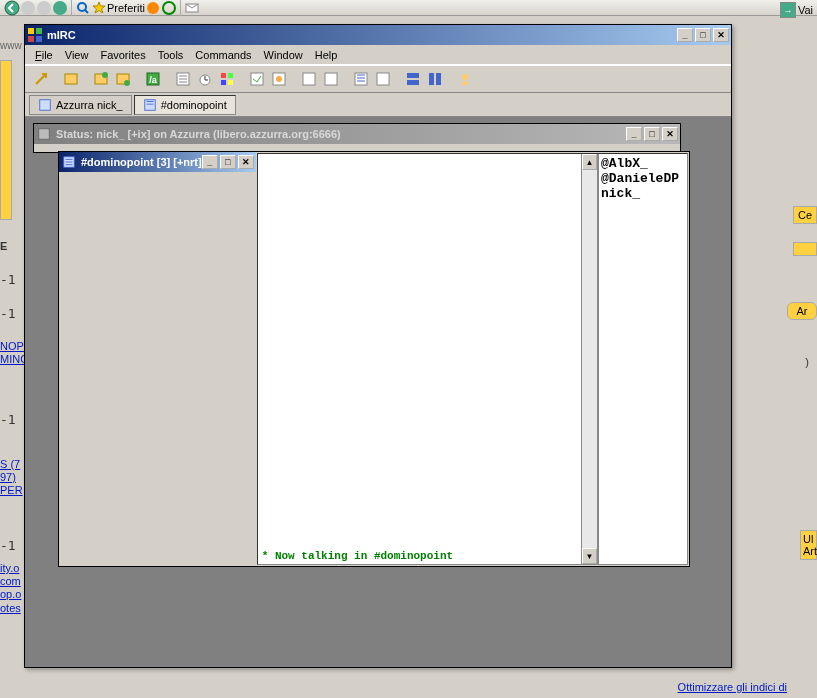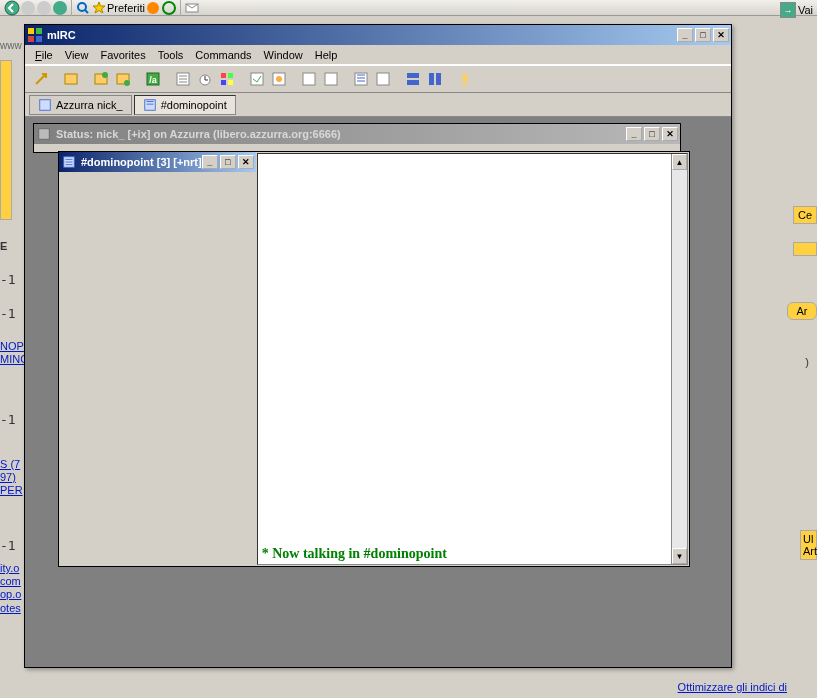--- a/index.html
+++ b/index.html
@@ -174,22 +174,22 @@
 .channel-body {
   flex: 1;
   display: flex;
   background: #fff;
   border: 1px inset #888;
   margin: 1px;
 }
 .chat-area {
   flex: 1;
   position: relative;
-  font-family: Liberation Serif, serif;
-  font-size: 14px;
+  font-family: Liberation Mono, monospace;
+  font-size: 11px;
 }
 .chat-text {
   position: absolute;
   bottom: 2px;
   left: 4px;
   color: #008000;
   font-weight: bold;
   white-space: nowrap;
 }
 .scrollbar-v {
@@ -494,18 +494,23 @@
         </div>
         <div class="channel-body">
           <div class="chat-area">
             <div class="chat-text">* Now talking in #dominopoint</div>
           </div>
           <div class="scrollbar-v">
             <div class="scroll-btn">▲</div>
             <div class="scroll-track"></div>
             <div class="scroll-btn">▼</div>
           </div>
+          <div class="nicklist">
+            <div>@AlbX_</div>
+            <div>@DanieleDP</div>
+            <div>nick_</div>
+          </div>
         </div>
       </div>
 
     </div>
   </div>
 </div>
 
 </body></html>

